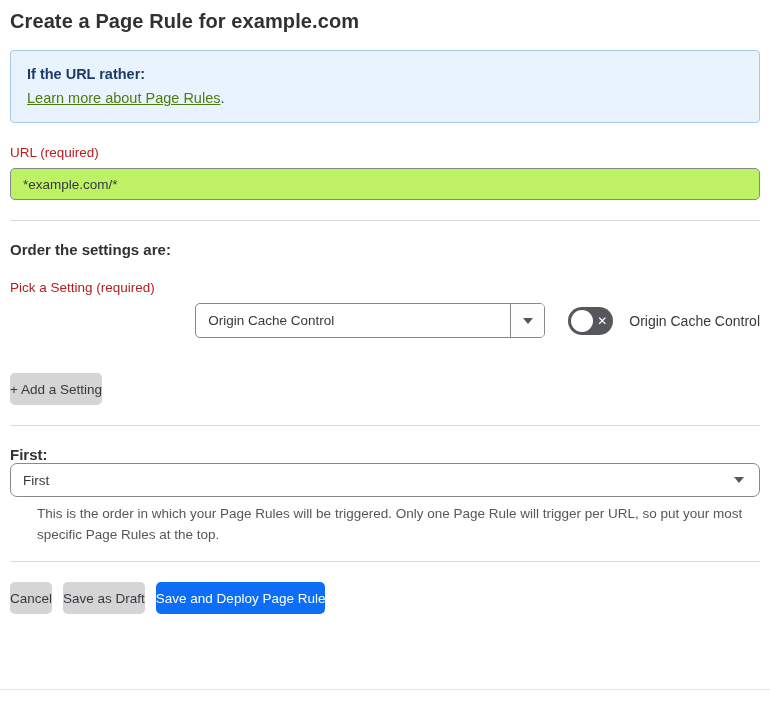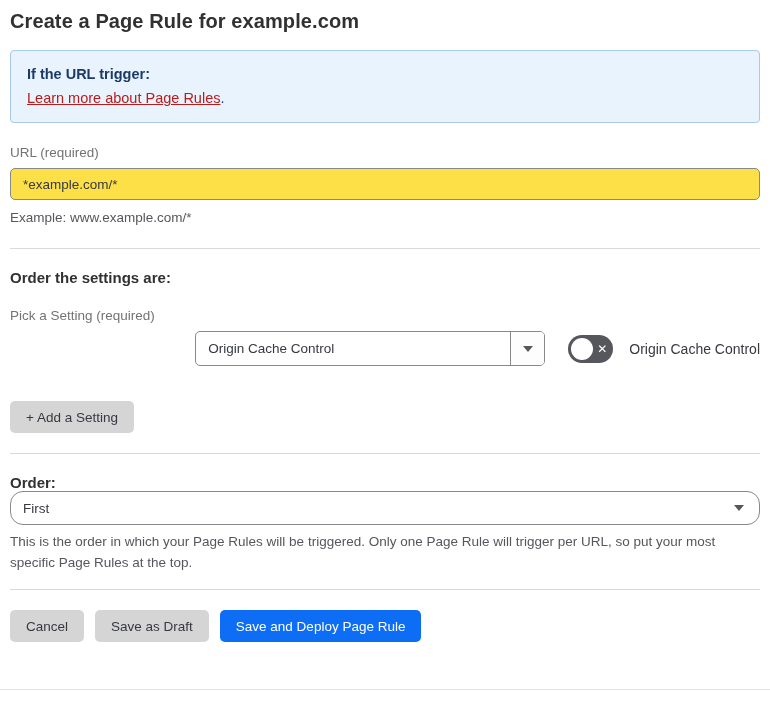--- a/index.html
+++ b/index.html
@@ -30,49 +30,49 @@
     background: #e9f3fd;
     border: 1px solid #a9c9e9;
     border-radius: 4px;
     padding: 11px 16px 12px 16px;
     color: #1b3a66;
     font-size: 14.5px;
     line-height: 24px;
   }
   .info-heading { font-weight: bold; }
   .info-link {
+    color: #4d7c0f;
+    text-decoration: underline;
+    cursor: pointer;
+  }
+  .info-link-suffix { color: #1b3a66; }
+  
+  .field-label {
+    font-size: 13.5px;
     color: #b91c1c;
-    text-decoration: underline;
-    cursor: pointer;
-  }
-  .info-link-suffix { color: #1b3a66; }
-  
-  .field-label {
-    font-size: 13.5px;
-    color: #737373;
     margin-top: 22px;
     margin-bottom: 8px;
   }
   .helper-text {
     font-size: 13.5px;
     color: #56575c;
     margin-top: 7px;
     line-height: 21px;
   }
   
   .text-input {
     width: 100%;
     height: 32px;
     border: 1px solid #86888b;
     border-radius: 5px;
     padding: 0 12px;
     font-family: "Liberation Sans", sans-serif;
     font-size: 13.5px;
     color: #36393f;
-    background: #fde047;
+    background: #bef264;
     outline: none;
   }
   .divider {
     border: none;
     border-top: 1px solid #d9d9d9;
     margin-top: 20px;
   }
   .section-heading {
     font-size: 15px;
     font-weight: bold;
@@ -149,79 +149,78 @@
     margin-left: 16px;
     font-size: 14px;
     color: #36393f;
   }
   
   .btn {
     display: inline-flex;
     align-items: center;
     justify-content: center;
     height: 32px;
-    padding: 0 16px;
+    padding: 0 0;
     border: none;
     border-radius: 5px;
     font-family: "Liberation Sans", sans-serif;
     font-size: 13.5px;
     color: #36393f;
     background: #d5d5d5;
     cursor: pointer;
   }
   .btn-add { margin-top: 35px; }
   .btn-primary {
     background: #0d6ef5;
     color: #ffffff;
   }
   
   .select-full {
     display: flex;
     align-items: center;
     width: 100%;
     height: 34px;
     border: 1px solid #86888b;
-    border-radius: 13px;
+    border-radius: 7px;
     background: #ffffff;
     padding: 0 15px 0 12px;
     cursor: pointer;
     gap: 16px;
   }
   .select-full .select-value {
     flex: 1;
     font-size: 13.5px;
     color: #36393f;
   }
-  .order-helper { margin-top: 6px; }
+  .order-helper { margin-top: 6px; margin-left: 27px; }
   
   .footer-divider { margin-top: 16px; }
   .footer-actions {
     display: flex;
     align-items: center;
     gap: 11px;
     margin-top: 20px;
   }
 </style>
 </head>
 <body>
 
 <div class="page">
 
   <h1 class="page-title">Create a Page Rule for example.com</h1>
 
   <div class="info-box">
-    <div class="info-heading">If the URL trigger:</div>
+    <div class="info-heading">If the URL rather:</div>
     <div>
       <a class="info-link">Learn more about Page Rules</a><span class="info-link-suffix">.</span>
     </div>
   </div>
 
   <div class="field-label">URL (required)</div>
   <input class="text-input" type="text" value="*example.com/*" style="">
-  <div class="helper-text">Example: www.example.com/*</div>
 
   <hr class="divider">
 
   <div class="section-heading">Order the settings are:</div>
 
   <div class="field-label">Pick a Setting (required)</div>
 
   <div class="setting-row">
     <div class="picker">
       <span class="picker-value">Origin Cache Control</span>
@@ -233,21 +232,21 @@
       <span class="toggle-knob"></span>
       <span class="toggle-x">✕</span>
     </div>
     <span class="toggle-label">Origin Cache Control</span>
   </div>
 
   <button class="btn btn-add">+ Add a Setting</button>
 
   <hr class="divider">
 
-  <div class="section-heading">Order:</div>
+  <div class="section-heading">First:</div>
 
 
   <div class="select-full">
     <span class="select-value">First</span>
     <span class="caret-down"></span>
   </div>
 
   <div class="helper-text order-helper">This is the order in which your Page Rules will be triggered. Only one Page Rule will trigger per URL, so put your most specific Page Rules at the top.</div>
 
   <hr class="divider footer-divider">

